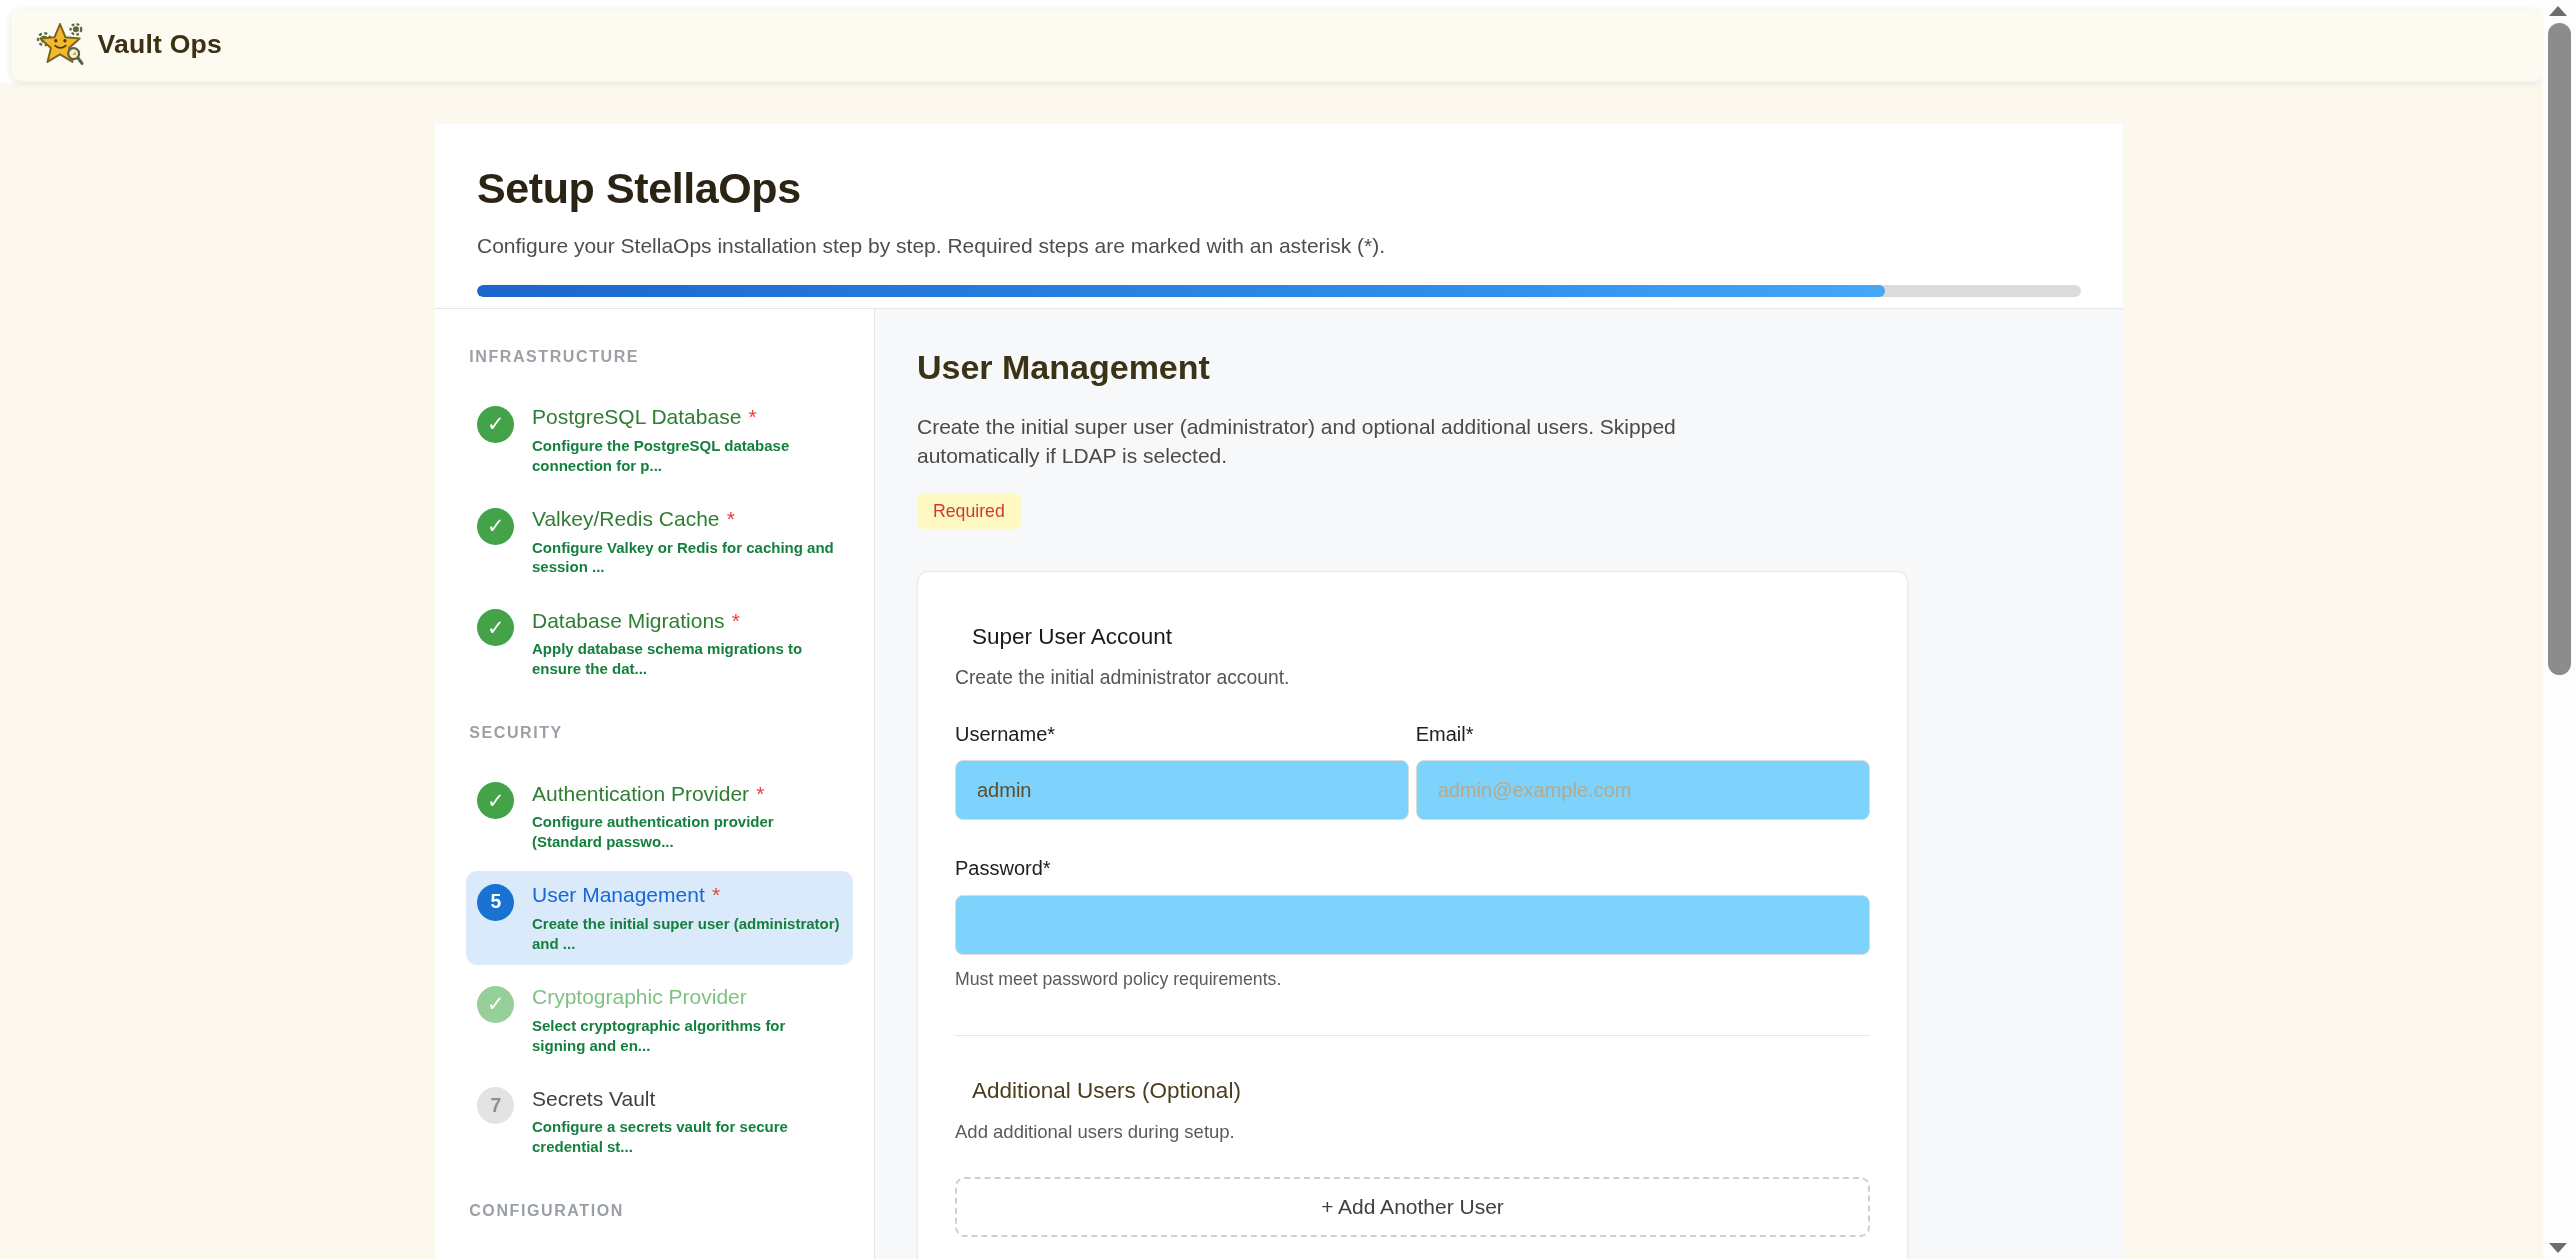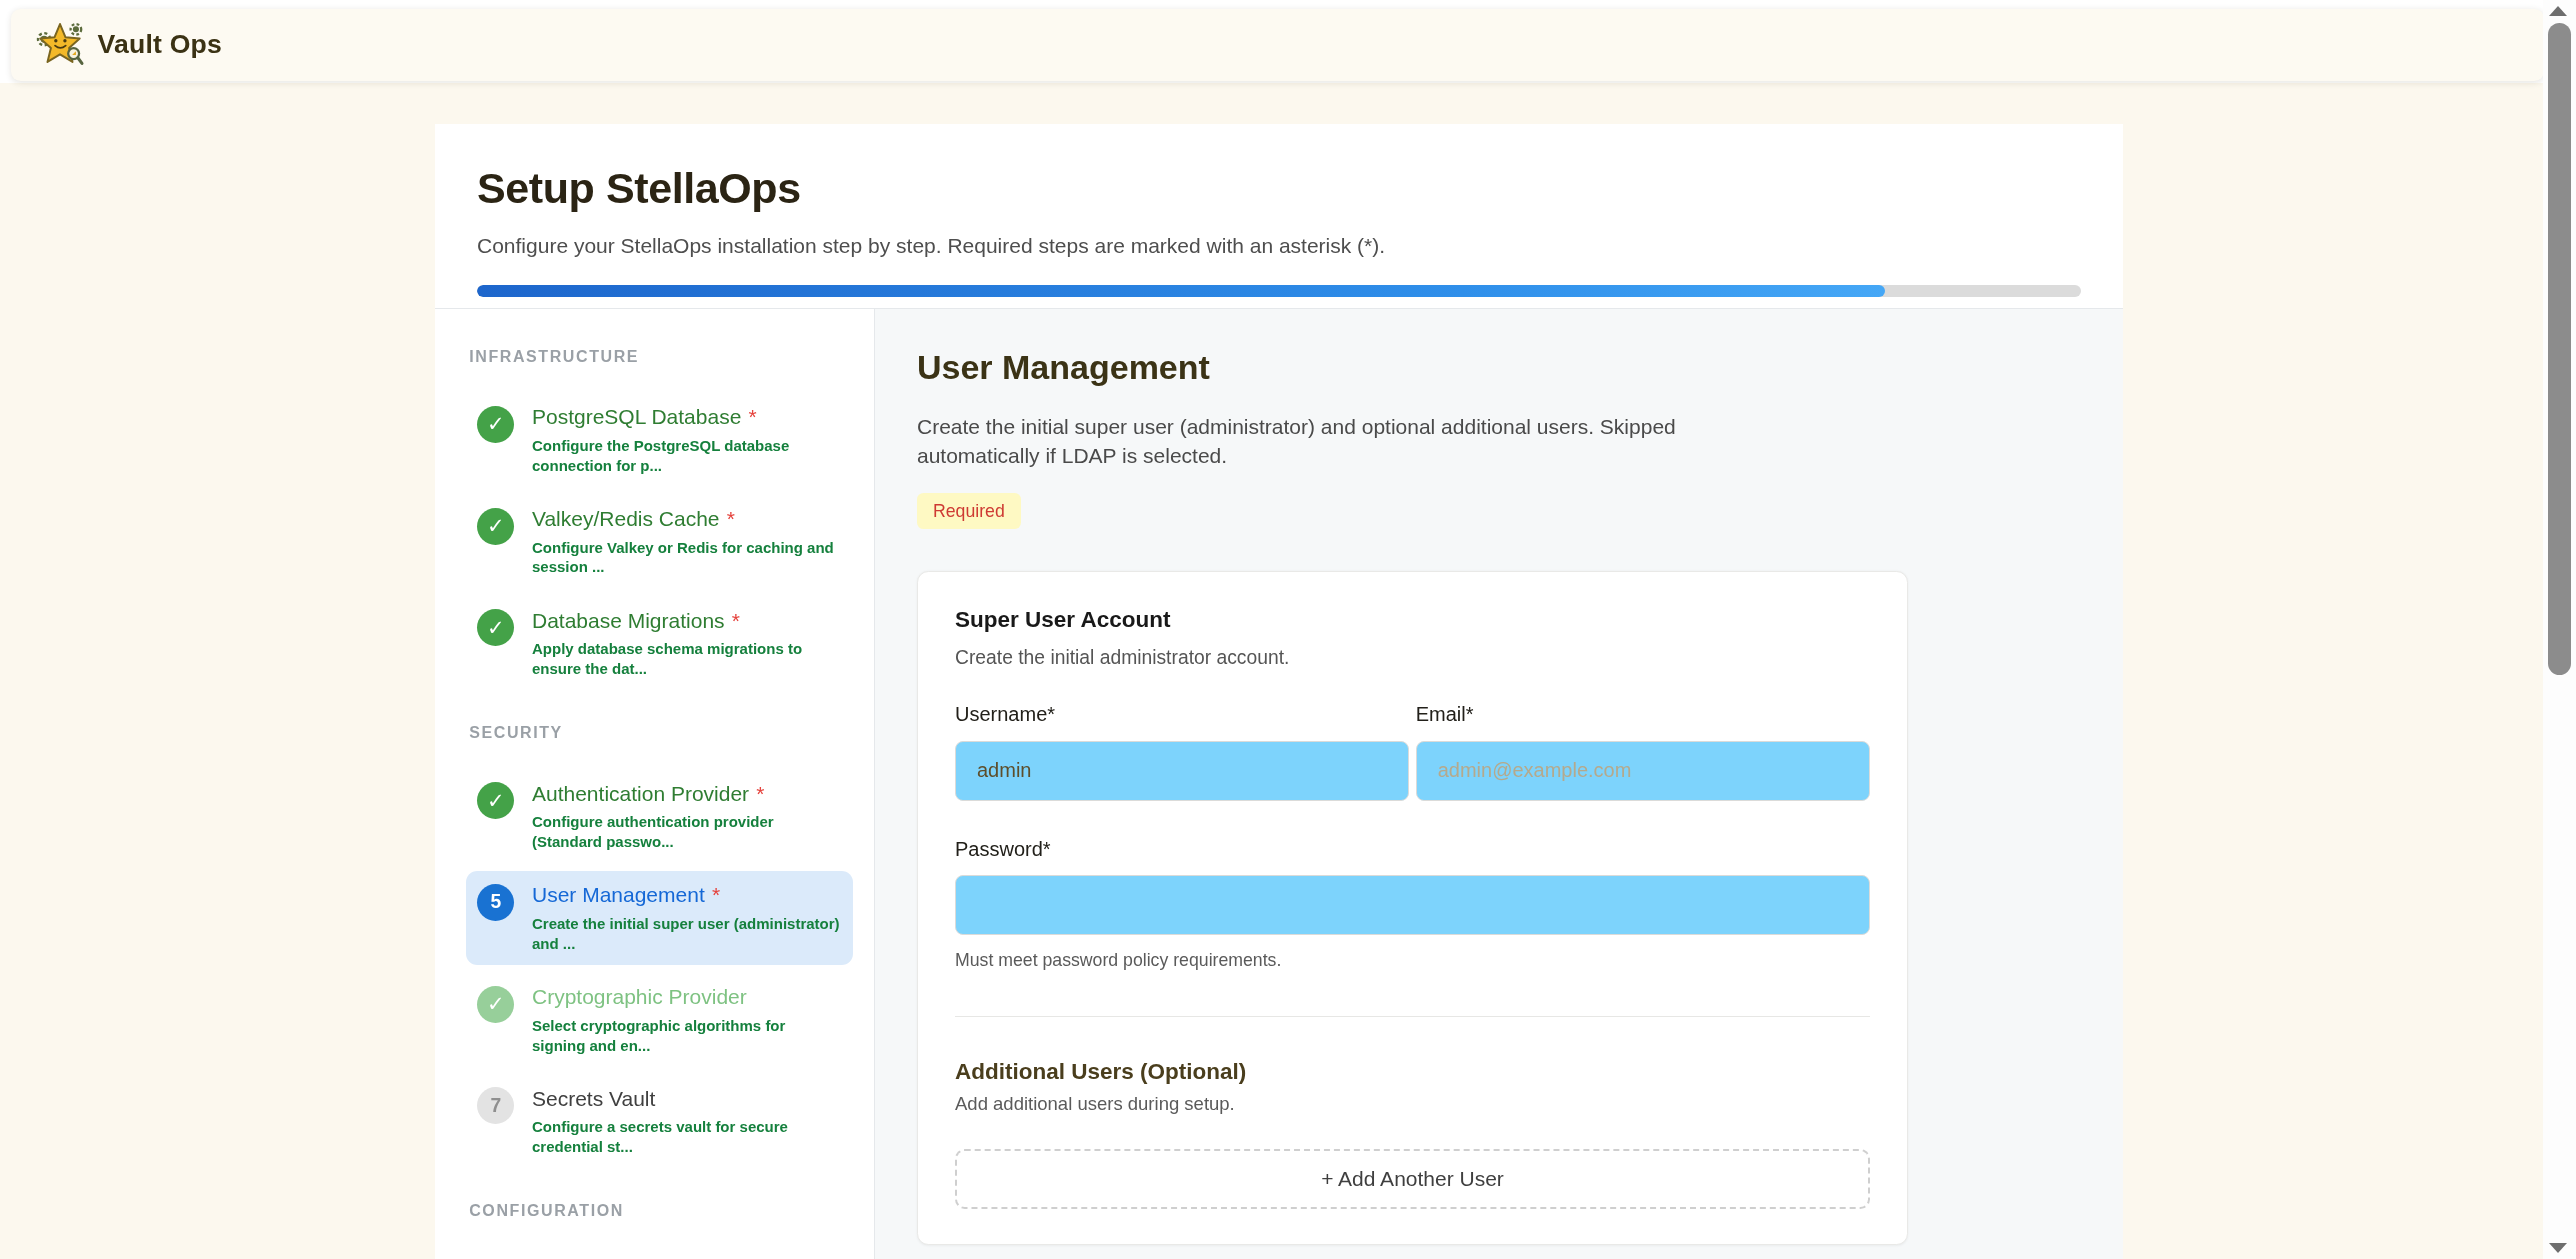--- a/index.html
+++ b/index.html
@@ -60,21 +60,21 @@
   .badge {
     display:inline-block; margin-top:22.5px; background:#fef9c3; color:#CE3A33;
     font-size:17.7px; padding:7.2px 16px; border-radius:6.4px;
   }
   .panel {
     width:991px; background:#fff; border:0.8px solid #E9E9E7; border-radius:11.3px;
     box-shadow:0 0.8px 2.4px rgba(0,0,0,.05); padding:35px 37px;
   }
   .panel.super { margin-top:42px; }
   .panel.validation { margin-top:31px; }
-  .panel h3 { font-size:22.5px; font-weight:700; color:#191919; margin:0; }
+  .panel h3 { font-size:22.5px; font-weight:400; color:#191919; margin:17px; }
   .panel .panel-sub { font-size:19.3px; color:#555; margin-top:14.5px; }
   .form-grid { display:grid; grid-template-columns:1fr 1fr; column-gap:6.4px; margin-top:34px; }
   .field { display:flex; flex-direction:column; }
   .field label { font-size:20px; color:#22201A; }
   .field input {
     height:60px; border:0.8px solid #DBDBD9; border-radius:8px; background:#7dd3fc;
     font-size:20px; padding:0 21px; width:100%; color:#5D4E2B; margin-top:14.5px;
     font-family:"Liberation Sans", sans-serif; outline:none;
   }
   .field input::placeholder { color:#B5A98C; }

